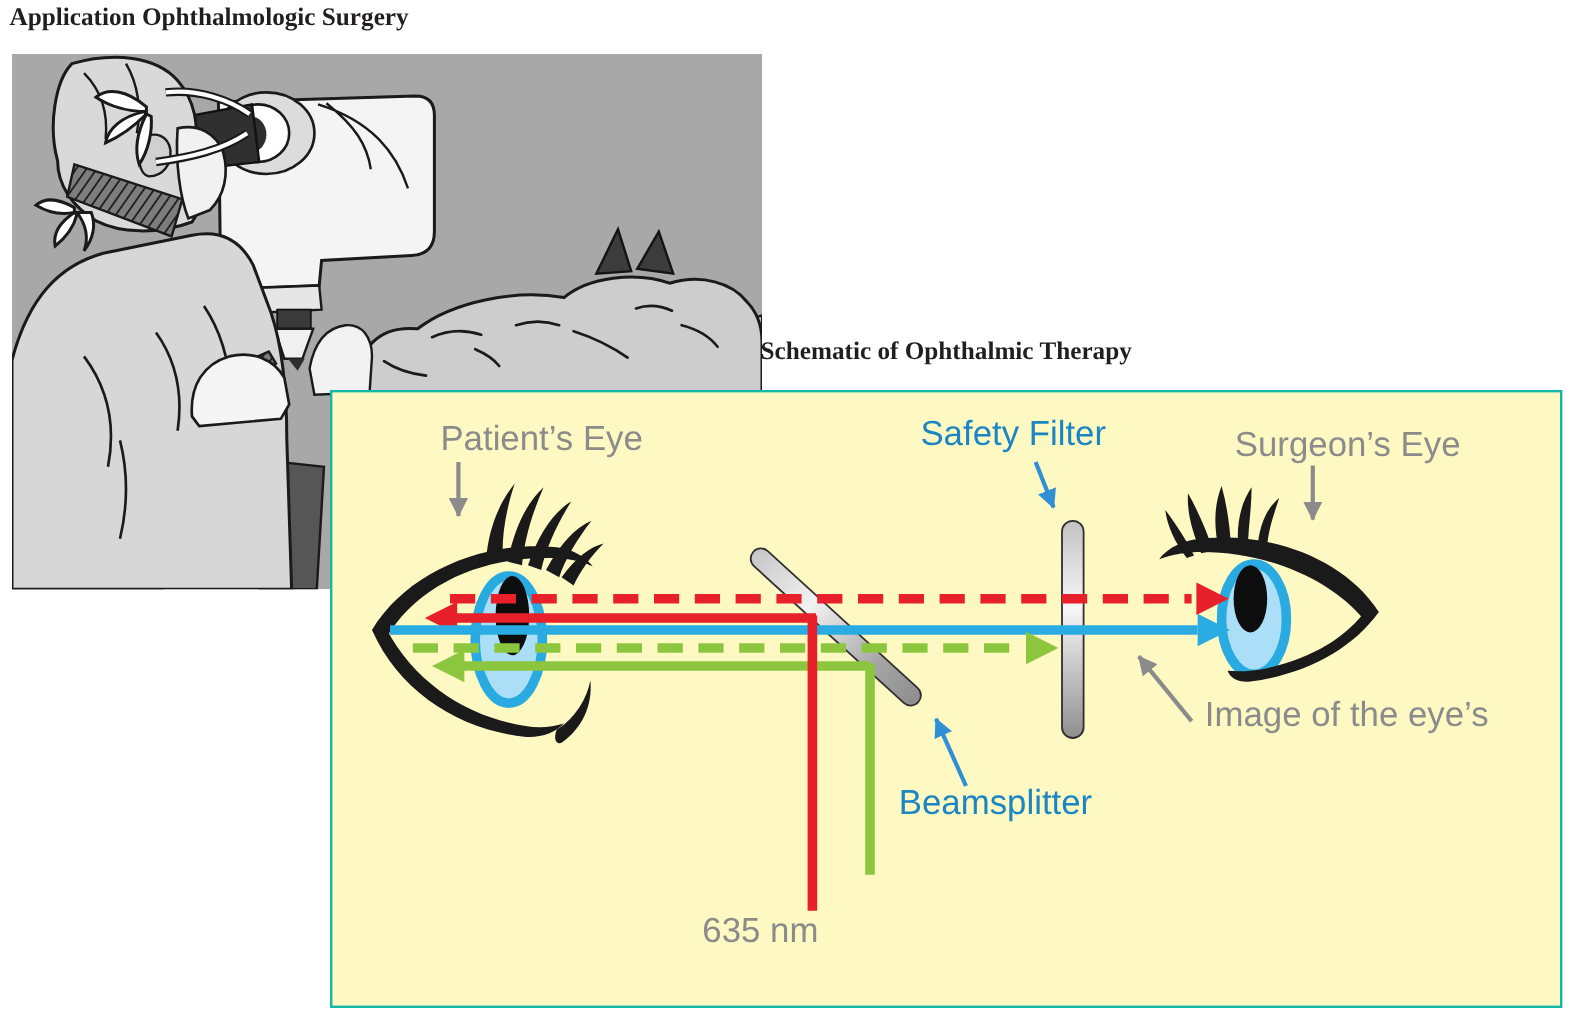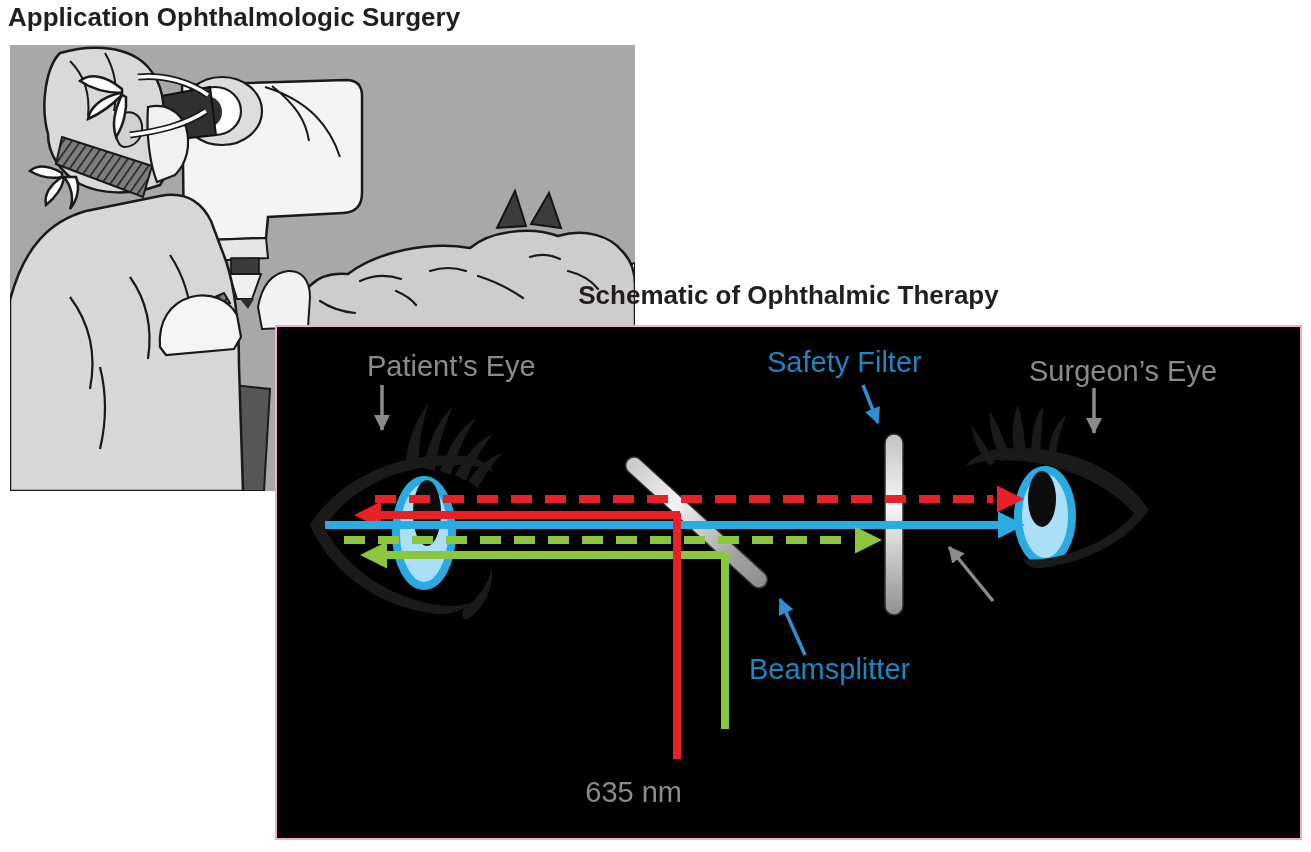--- a/index.html
+++ b/index.html
@@ -1,28 +1,28 @@
 <!DOCTYPE html>
 <html><head>
 <meta charset="utf-8">
 <style>
   html,body{margin:0;padding:0;background:#fff;}
   .page{position:relative;width:1311px;height:852px;background:#fff;overflow:hidden;
         font-family:"Liberation Sans",sans-serif;}
-  .title{position:absolute;font-family:Liberation Sans, sans-serif;font-weight:bold;
-         color:#221e1f;font-size:26px;letter-spacing:0px;white-space:nowrap;}
+  .title{position:absolute;font-family:Liberation Serif, serif;font-weight:bold;
+         color:#221e1f;font-size:21px;letter-spacing:0px;white-space:nowrap;}
   .title-left{left:8px;top:2px;}
   .title-right{left:275px;top:280px;width:1027px;text-align:center;}
   .illus{position:absolute;left:10px;top:45px;width:625px;height:446px;}
   .panel{position:absolute;left:275px;top:325px;width:1023px;height:511px;
-         background:#000000;border:2px solid #f9a8d4;}
+         background:#fef9c3;border:2px solid #14b8a6;}
   .diagram-svg{position:absolute;left:0;top:0;width:1023px;height:511px;}
   .lbl{position:absolute;font-size:29px;color:#8b8b8b;white-space:nowrap;line-height:34px;}
   .lbl.blue{color:#1b86c3;font-weight:normal;}
-  .lbl.right{text-align:right;margin-top:16px;}
+  .lbl.right{text-align:right;}
 </style>
 </head>
 <body>
 
 <div class="page">
 
   <div class="title title-left">Application Ophthalmologic Surgery</div>
 
   <svg class="illus" viewBox="0 0 625 446" xmlns="http://www.w3.org/2000/svg">
     <defs>
@@ -197,20 +197,21 @@
 
     <div class="lbl" style="left:90px;top:22px">Patient’s Eye</div>
 
     <div class="lbl blue" style="left:490px;top:18px">Safety Filter</div>
 
     <div class="lbl" style="left:752px;top:27px">Surgeon’s Eye</div>
 
     <div class="lbl blue" style="left:472px;top:325px">Beamsplitter</div>
 
     <div class="lbl" style="left:727px;top:252px">
+      <div>Image of the eye’s</div>
     </div>
 
     <div class="lbl right" style="left:180px;top:432px;width:225px">
       <div>635 nm</div>
     </div>
 
 
   </div>
 </div>
 

